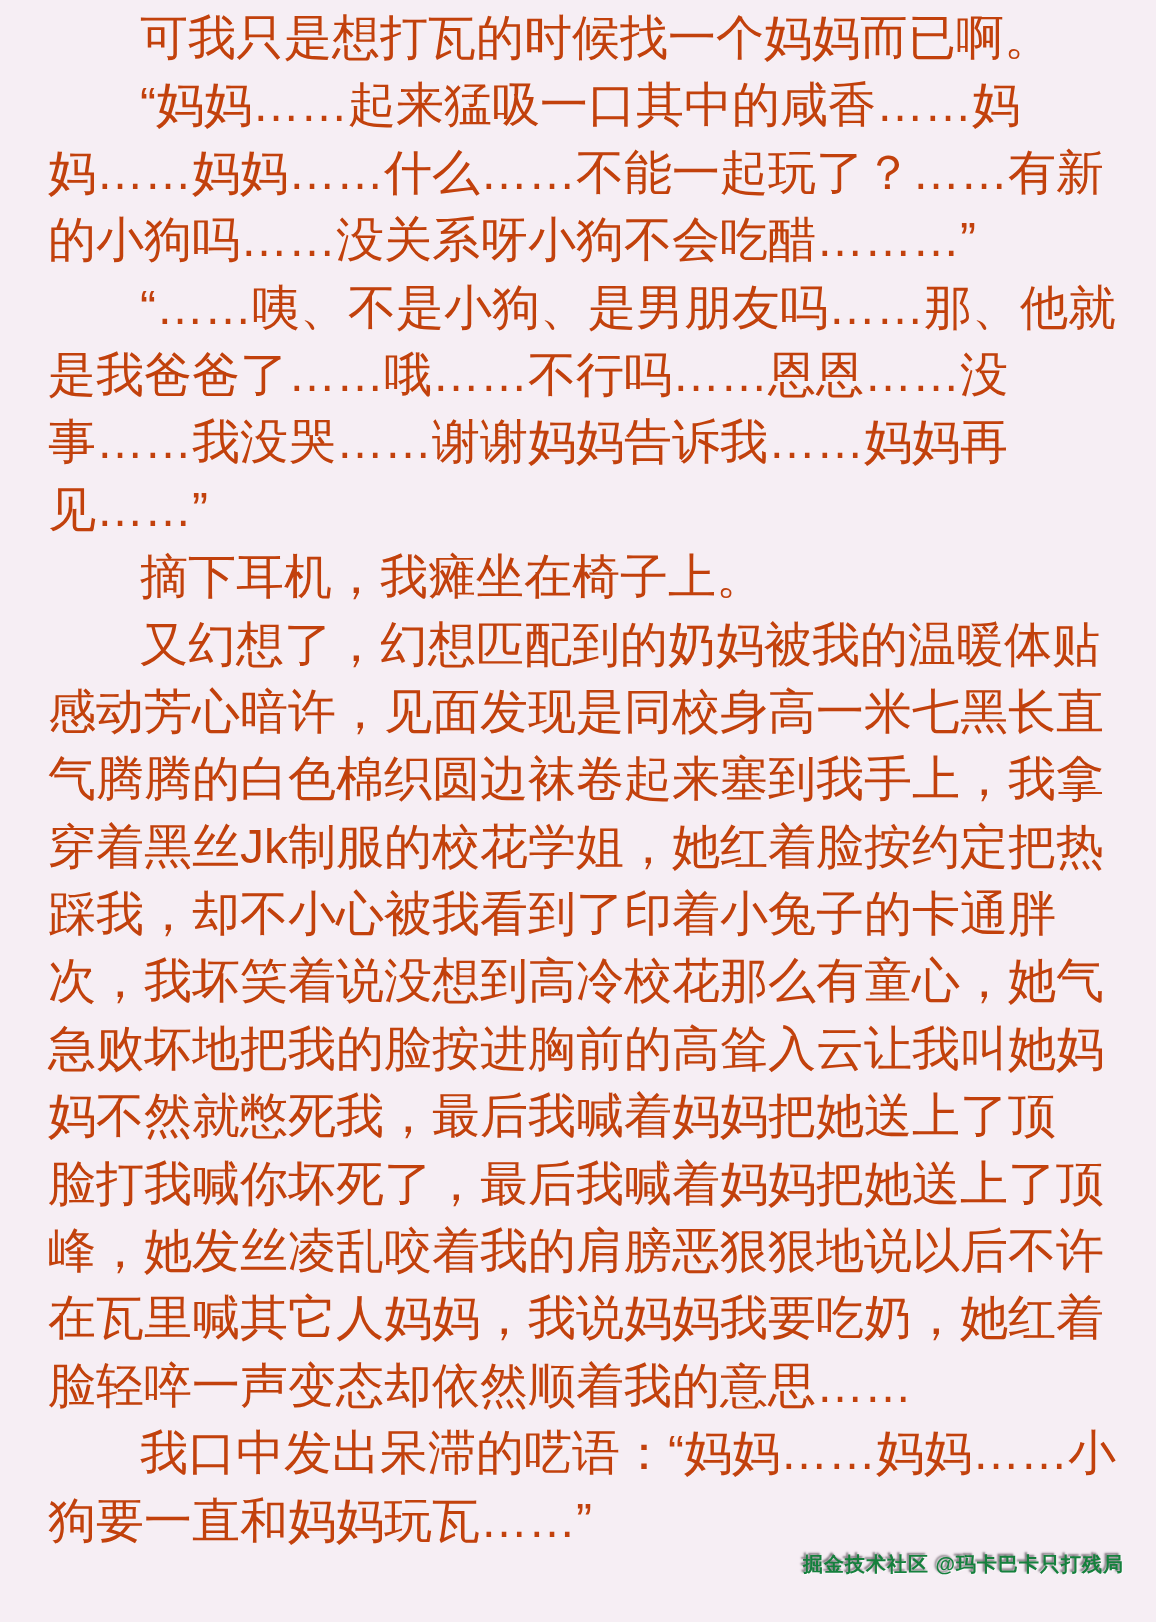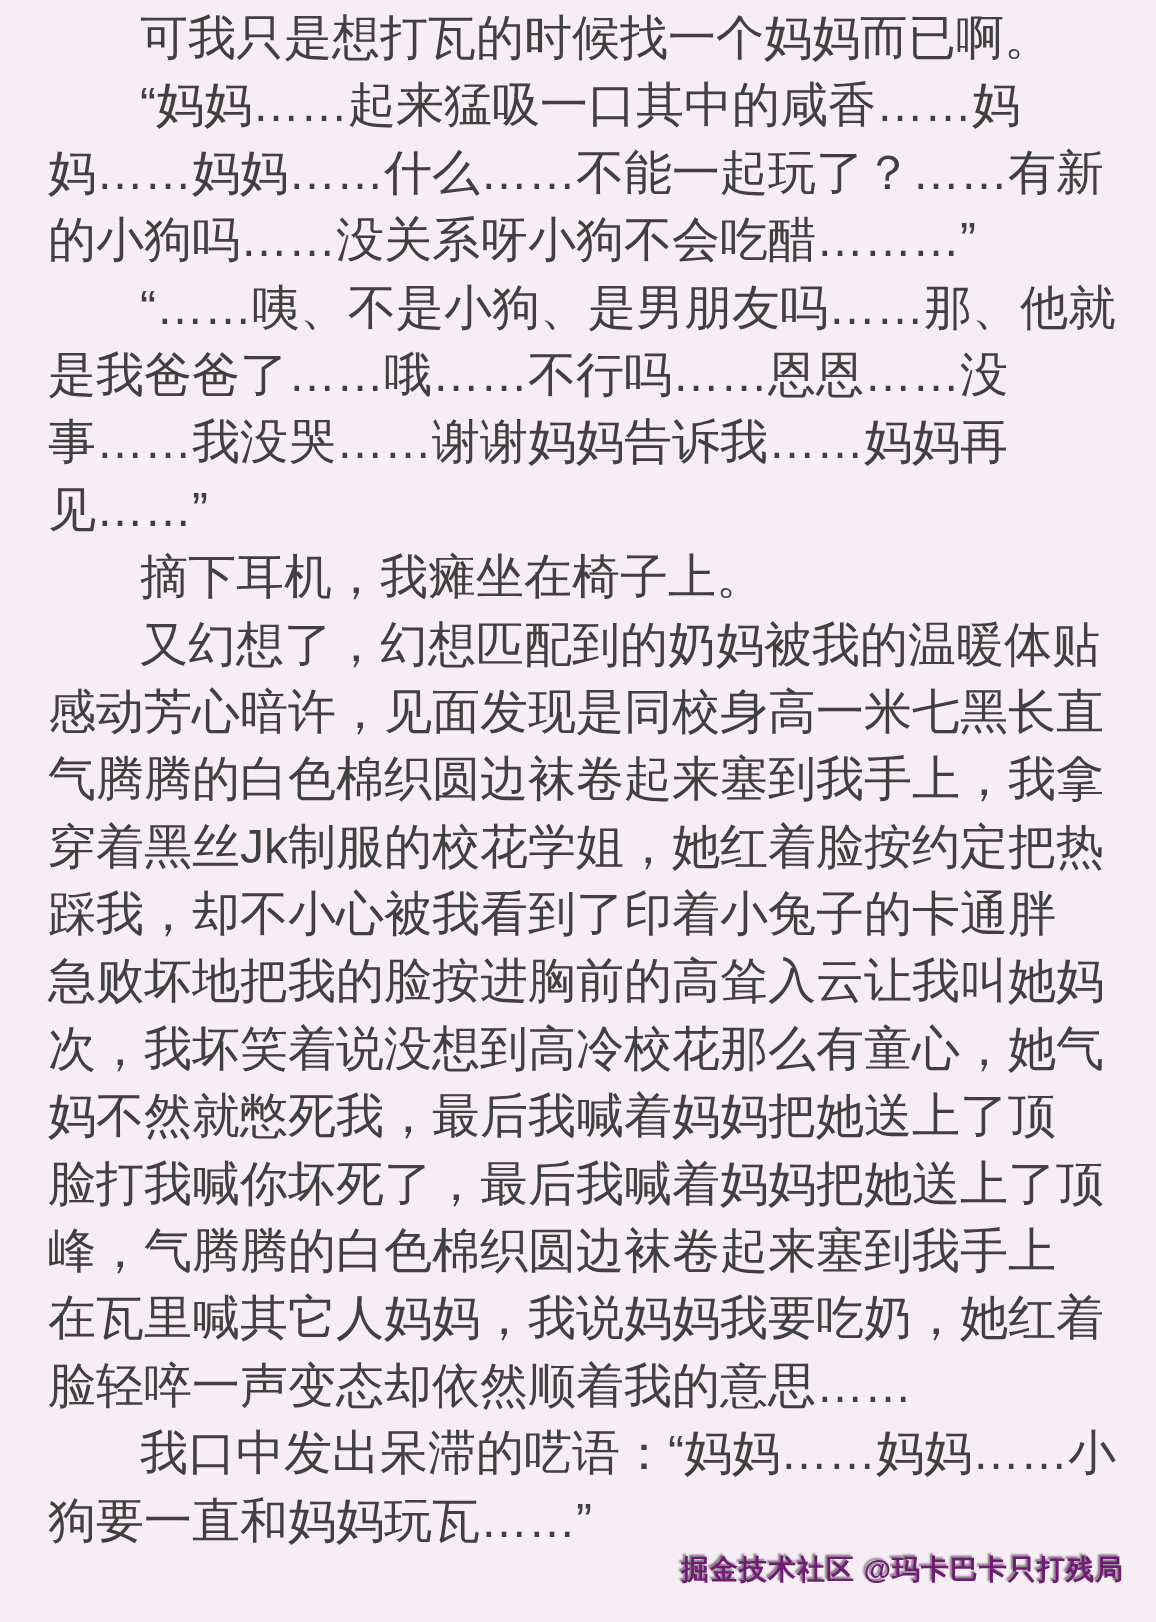--- a/index.html
+++ b/index.html
@@ -13,42 +13,42 @@
     height: 1622px;
     background: #f6eef4;
     overflow: hidden;
     font-family: "Liberation Sans", sans-serif;
   }
   .text-block {
     position: absolute;
     top: 4px;
     left: 48px;
     right: 18px;
-    color: #404040;
+    color: #c2410c;
     font-size: 48px;
     font-weight: 400;
   }
   .line {
     line-height: 67.4px;
     height: 67.4px;
     white-space: nowrap;
     letter-spacing: 0px;
   }
   .indent {
     text-indent: 92px;
   }
   .watermark {
     position: absolute;
     top: 1551px;
     right: 32px;
-    font-size: 28px;
+    font-size: 20px;
     font-weight: bold;
     letter-spacing: 1px;
     white-space: nowrap;
-    color: #701a75;
+    color: #15803d;
     text-shadow: -2px -2px 2px rgba(105, 95, 103, 0.85), 1px 1px 1px rgba(255,255,255,0.6);
   }
 </style>
 </head>
 <body>
 
 <div class="canvas">
   <div class="text-block">
     <div class="line indent">可我只是想打瓦的时候找一个妈妈而已啊。</div>
     <div class="line indent">“妈妈……起来猛吸一口其中的咸香……妈</div>
@@ -57,24 +57,24 @@
     <div class="line indent">“……咦、不是小狗、是男朋友吗……那、他就</div>
     <div class="line">是我爸爸了……哦……不行吗……恩恩……没</div>
     <div class="line">事……我没哭……谢谢妈妈告诉我……妈妈再</div>
     <div class="line">见……”</div>
     <div class="line indent">摘下耳机，我瘫坐在椅子上。</div>
     <div class="line indent">又幻想了，幻想匹配到的奶妈被我的温暖体贴</div>
     <div class="line">感动芳心暗许，见面发现是同校身高一米七黑长直</div>
     <div class="line">气腾腾的白色棉织圆边袜卷起来塞到我手上，我拿</div>
     <div class="line">穿着黑丝Jk制服的校花学姐，她红着脸按约定把热</div>
     <div class="line">踩我，却不小心被我看到了印着小兔子的卡通胖</div>
+    <div class="line">次，我坏笑着说没想到高冷校花那么有童心，她气</div>
     <div class="line">急败坏地把我的脸按进胸前的高耸入云让我叫她妈</div>
-    <div class="line">次，我坏笑着说没想到高冷校花那么有童心，她气</div>
     <div class="line">妈不然就憋死我，最后我喊着妈妈把她送上了顶</div>
     <div class="line">脸打我喊你坏死了，最后我喊着妈妈把她送上了顶</div>
-    <div class="line">峰，气腾腾的白色棉织圆边袜卷起来塞到我手上</div>
+    <div class="line">峰，她发丝凌乱咬着我的肩膀恶狠狠地说以后不许</div>
     <div class="line">在瓦里喊其它人妈妈，我说妈妈我要吃奶，她红着</div>
     <div class="line">脸轻啐一声变态却依然顺着我的意思……</div>
     <div class="line indent">我口中发出呆滞的呓语：“妈妈……妈妈……小</div>
     <div class="line">狗要一直和妈妈玩瓦……”</div>
   </div>
   <div class="watermark">掘金技术社区 @玛卡巴卡只打残局</div>
 </div>
 
 </body></html>

